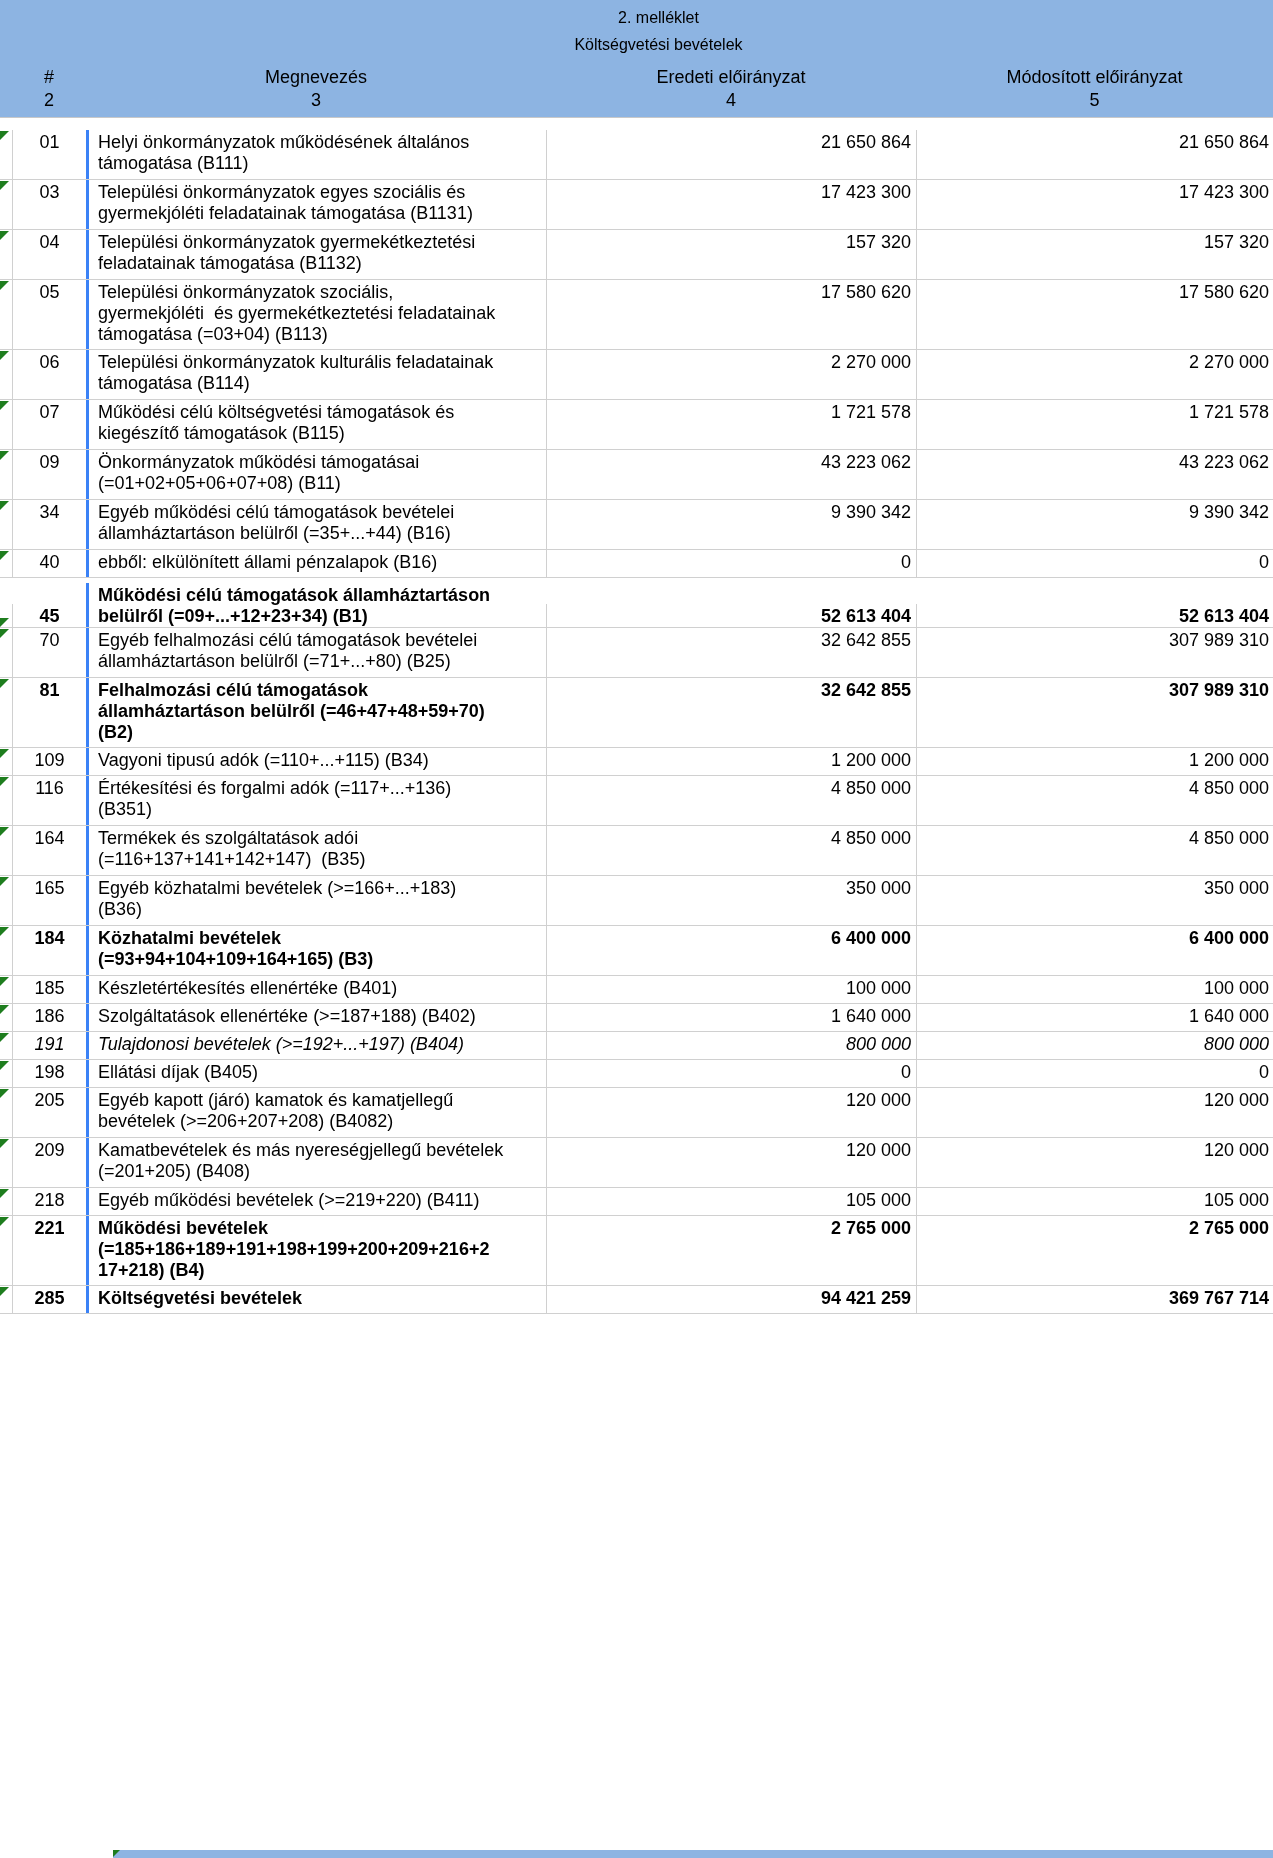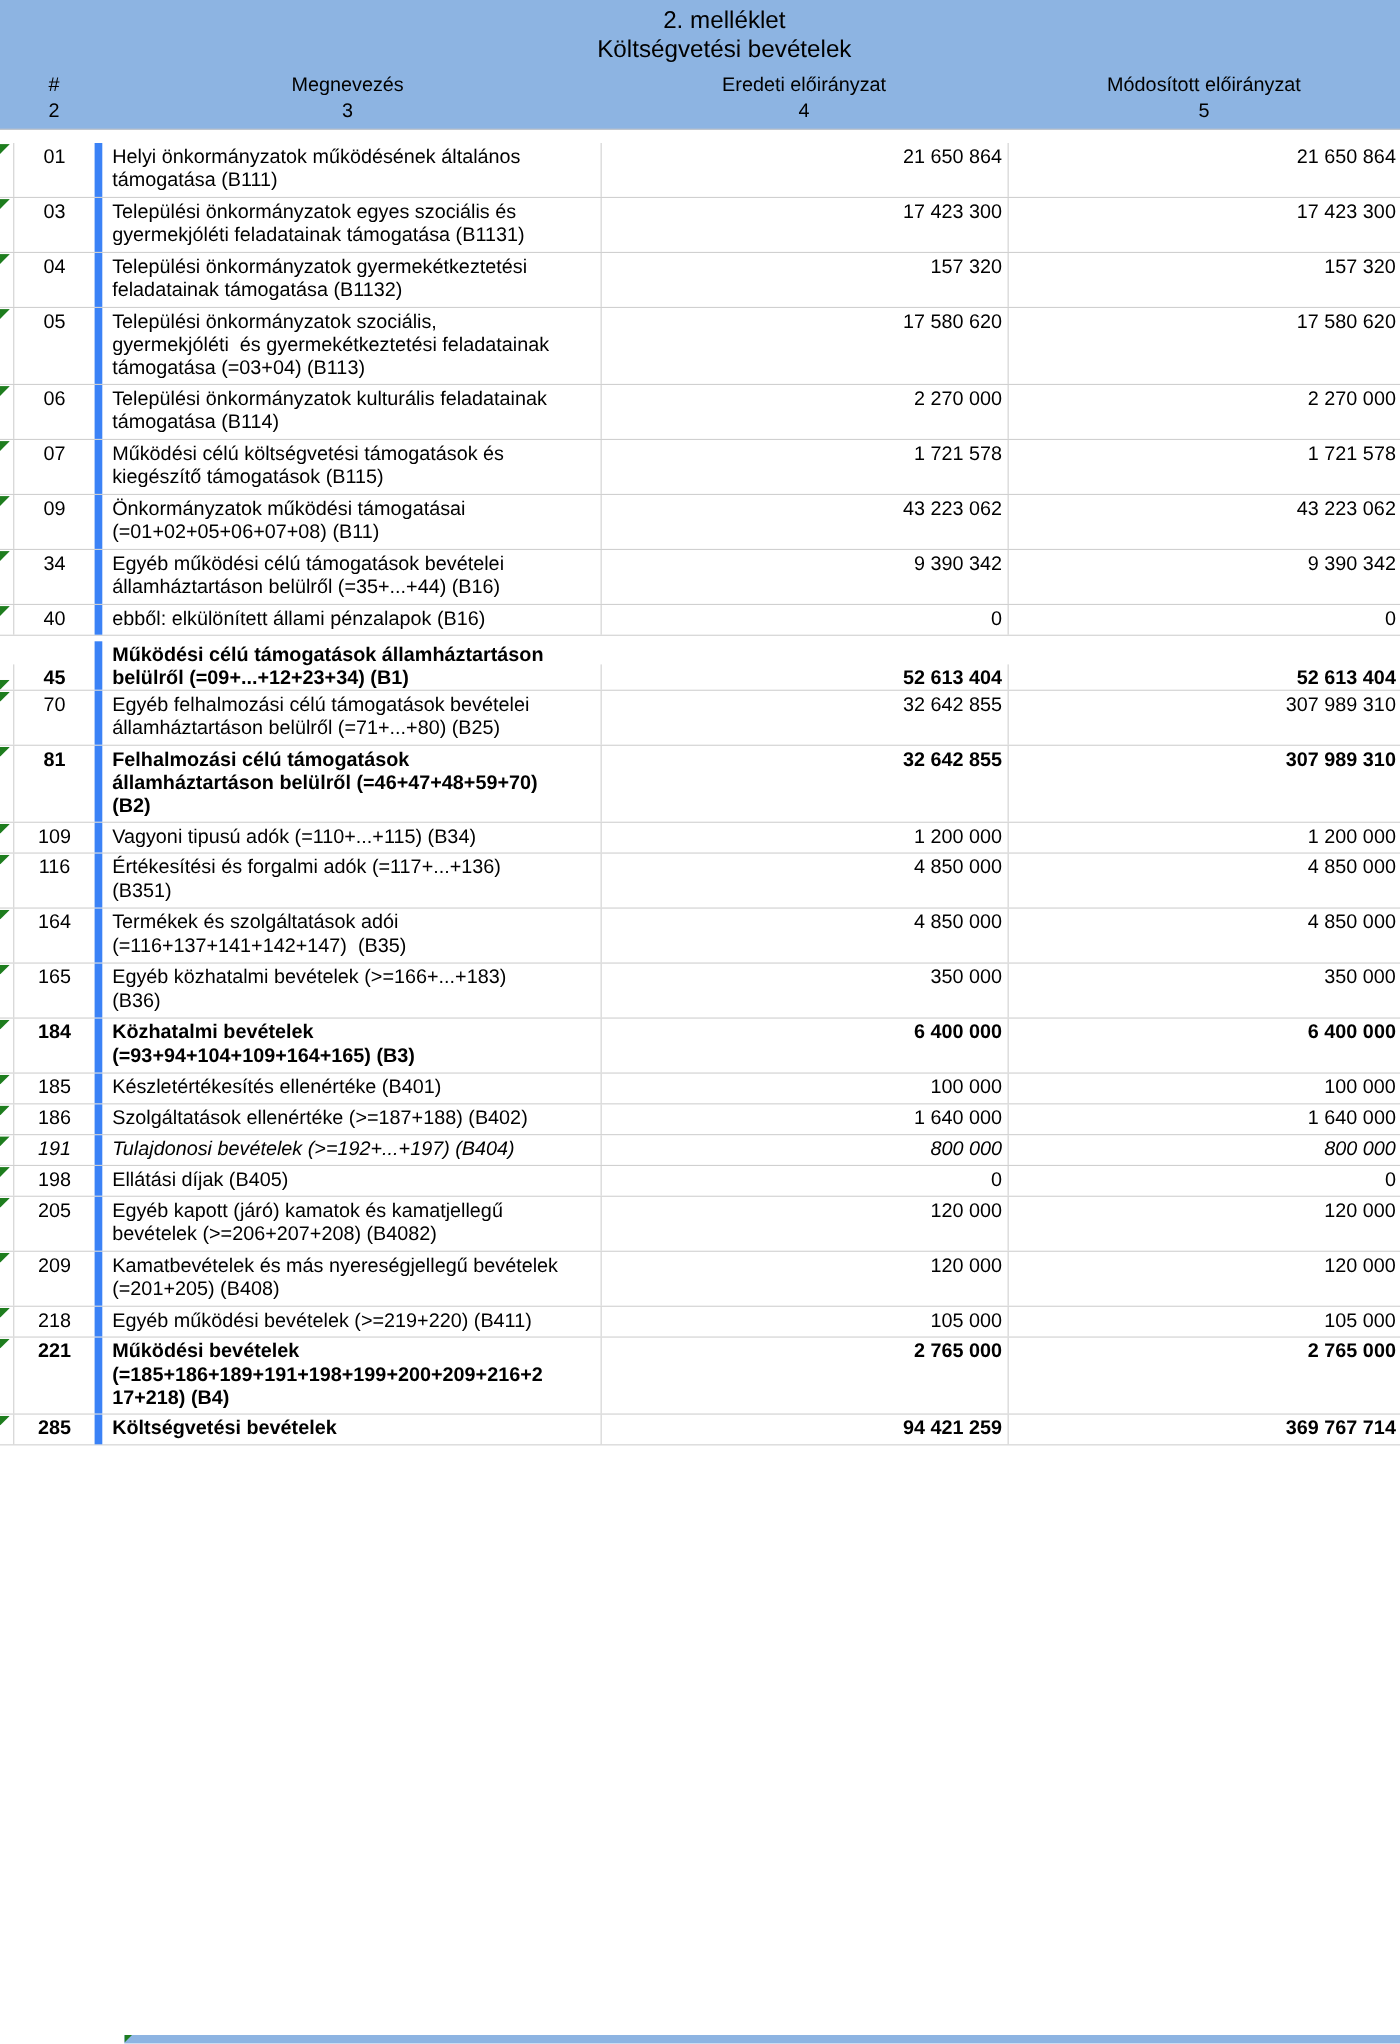--- a/index.html
+++ b/index.html
@@ -10,21 +10,21 @@
     font-family:"Liberation Sans","DejaVu Sans",sans-serif;
     color:#000;
     overflow:hidden;
   }
   
   .band{
     position:absolute;left:0;top:0;width:1273px;height:117px;
     background:var(--band,#8db4e2);
     border-bottom:1px solid #c8c8c8;
   }
-  .band .trow{display:flex;align-items:center;justify-content:center;font-size:22px;margin-left:44px;}
+  .band .trow{display:flex;align-items:center;justify-content:center;font-size:16px;margin-left:44px;}
   .title-row{height:30px;padding-top:3px;}
   .subtitle-row{height:24px;}
   .cols{display:flex;font-size:18px;}
   .labels-row{height:31px;align-items:flex-end;padding-bottom:2px;}
   .digits-row{height:27px;align-items:flex-start;}
   .c-gutter{width:12px;flex:none;}
   .c-num{width:74px;flex:none;text-align:center;}
   .c-name{width:460px;flex:none;text-align:center;}
   .c-orig{width:370px;flex:none;text-align:center;}
   .c-mod{width:357px;flex:none;text-align:center;}
@@ -33,21 +33,21 @@
   .row{display:flex;border-bottom:1px solid #d0d0d0;box-sizing:border-box;}
   .row.bold{font-weight:bold;}
   .cell{box-sizing:border-box;font-size:18px;line-height:21px;}
   .gutter{width:12px;flex:none;}
   .flag{width:9px;height:9px;margin:1px 0 0 0;
         clip-path:polygon(0 0,100% 0,0 100%);
         background:var(--flag,#1e7d1e);}
   .num{width:74px;flex:none;text-align:center;padding-top:2px;
        border-left:1px solid #d0d0d0;}
   .name{width:460px;flex:none;padding:2px 3px 0 9px;
-        border-left:7px solid #3b82f6;white-space:pre-wrap;}
+        border-left:3px solid #3b82f6;white-space:pre-wrap;}
   .val{text-align:right;padding-top:2px;border-left:1px solid #d0d0d0;}
   .orig{width:370px;flex:none;padding-right:5px;}
   .mod{width:357px;flex:none;padding-right:4px;}
   
   .next-strip{
     position:absolute;left:113px;right:0;top:1850px;height:8px;
     background:var(--band,#8db4e2);
   }
   .next-strip .flag{width:7px;height:7px;margin:0;}
 </style>

